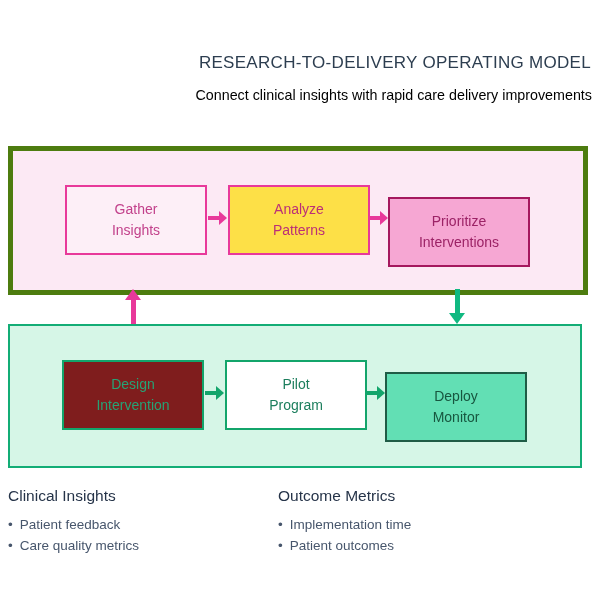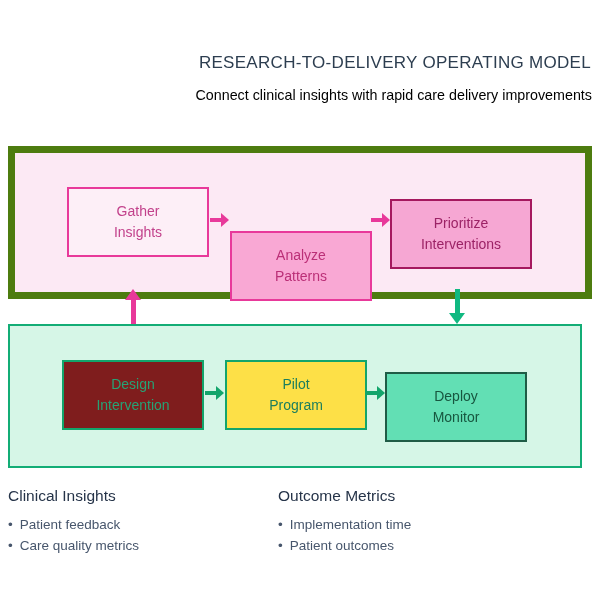--- a/index.html
+++ b/index.html
@@ -11,37 +11,37 @@
   .title{
     position:absolute;top:53px;right:9px;
     font-size:17px;letter-spacing:.3px;color:#2d3e50;font-weight:500;white-space:nowrap;
   }
   .subtitle{
     position:absolute;top:87px;right:8px;
     font-size:14.3px;color:#000000;white-space:nowrap;margin-left:32px;
   }
   
   .band{position:absolute;left:8px;width:570px;box-sizing:content-box;}
-  .band-pink{top:146px;height:139px;background:#fce9f4;border:7px solid #4d7c0f;}
+  .band-pink{top:146px;height:139px;background:#fce9f4;border:5px solid #4d7c0f;}
   .band-green{top:324px;height:140px;background:#d6f6e7;border:2px solid #13ad76;}
   
   .step{
     position:absolute;top:34px;width:138px;height:66px;border:2px solid;
     display:flex;align-items:center;justify-content:center;text-align:center;
   }
   .step .step-label{white-space:pre-line;font-size:14px;line-height:21px;}
   .pos1{left:52px;} .pos2{left:215px;} .pos3{left:375px;margin-top:12px;}
   .band-pink .pos1{background:#fdeff7;border-color:#e8399a;}
-  .band-pink .pos2{background:#f9a8d4;border-color:#e8399a;margin-top:44px;}
+  .band-pink .pos2{background:#fde047;border-color:#e8399a;}
   .band-pink .pos3{background:#f6a7d3;border-color:#a5185e;}
   .band-pink .pos1 .step-label{color:#c2418b;}
   .band-pink .pos2 .step-label{color:#bb2f77;}
   .band-pink .pos3 .step-label{color:#9c2366;}
   .band-green .pos1{background:#7f1d1d;border-color:#13a56b;}
-  .band-green .pos2{background:#fde047;border-color:#13a56b;}
+  .band-green .pos2{background:#ffffff;border-color:#13a56b;}
   .band-green .pos3{background:#62dfb4;border-color:#1f5c46;}
   .band-green .pos1 .step-label{color:#27a275;}
   .band-green .pos2 .step-label{color:#1c7e5d;}
   .band-green .pos3 .step-label{color:#17563f;}
   
   .harrow{position:absolute;top:60px;width:19px;height:14px;}
   .harrow.a1{left:195px;} .harrow.a2{left:356px;}
   .harrow .shaft{position:absolute;left:0;top:5px;width:11px;height:4px;display:block;}
   .harrow .head{position:absolute;right:0;top:0;width:0;height:0;display:block;
     border-top:7px solid transparent;border-bottom:7px solid transparent;border-left:8px solid;}

